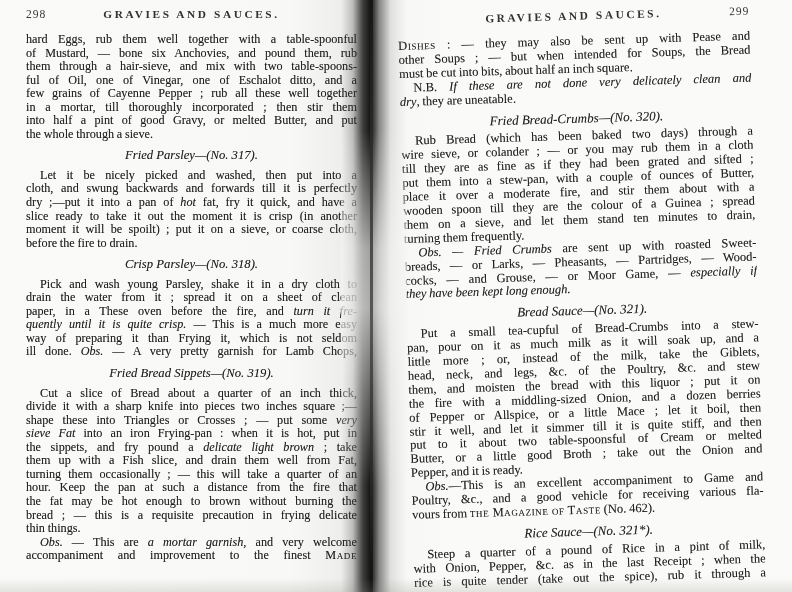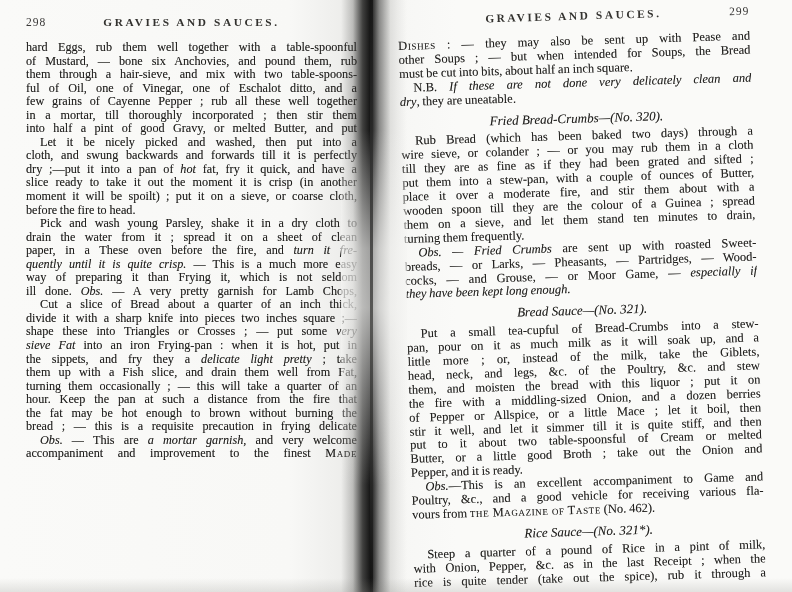--- a/index.html
+++ b/index.html
@@ -13,21 +13,21 @@
   .page { position:absolute; top:0; bottom:0; }
   .page.left {
     left:0; width:372px;
     background:linear-gradient(to right,#fafaf8 0%,#f8f8f6 78%,#ececea 94%,#d9d9d6 100%);
   }
   .page.right {
     left:372px; right:0;
     background:linear-gradient(to right,#e8e8e6 0%,#f7f7f5 6%,#fafaf8 20%,#fafaf8 100%);
   }
   .content-wrap { position:absolute; }
-  .page.left .content-wrap { left:26px; top:10px; width:331px; }
+  .page.left .content-wrap { left:26px; top:2px; width:331px; }
   .page.right .content-wrap {
     left:34px; top:8px; width:352px;
     transform:rotate(-1.7deg); transform-origin:30px 300px;
   }
   .pg-header { display:flex; align-items:baseline; margin-bottom:13px; margin-top:6px; }
   .pagenum { width:44px; font-size:11.5px; letter-spacing:1px; color:#3a3938; }
   .pagenum.r { text-align:right; }
   .running-head {
     flex:1; text-align:center; font-size:11.3px; font-weight:bold;
     letter-spacing:2.6px; color:#33322f;
@@ -96,42 +96,47 @@
         <span class="pagenum r"></span>
       </div>
       <div class="content" id="left-content">
           <div class="line"><span>hard Eggs, rub them well together with a table-spoonful</span></div>
           <div class="line"><span>of Mustard, — bone six Anchovies, and pound them, rub</span></div>
           <div class="line"><span>them through a hair-sieve, and mix with two table-spoons-</span></div>
           <div class="line"><span>ful of Oil, one of Vinegar, one of Eschalot ditto, and a</span></div>
           <div class="line"><span>few grains of Cayenne Pepper ; rub all these well together</span></div>
           <div class="line"><span>in a mortar, till thoroughly incorporated ; then stir them</span></div>
           <div class="line"><span>into half a pint of good Gravy, or melted Butter, and put</span></div>
+          <div class="line last"><span>the whole through a sieve.</span></div>
+          <div class="heading">Fried Parsley—(No. 317).</div>
           <div class="line indent"><span>Let it be nicely picked and washed, then put into a</span></div>
           <div class="line"><span>cloth, and swung backwards and forwards till it is perfectly</span></div>
           <div class="line"><span>dry ;—put it into a pan of </span><span class="it">hot</span><span> fat, fry it quick, and have a</span></div>
           <div class="line"><span>slice ready to take it out the moment it is crisp (in another</span></div>
           <div class="line"><span>moment it will be spoilt) ; put it on a sieve, or coarse cloth,</span></div>
-          <div class="line last"><span>before the fire to head.</span></div>
+          <div class="line last"><span>before the fire to drain.</span></div>
+          <div class="heading">Crisp Parsley—(No. 318).</div>
           <div class="line indent"><span>Pick and wash young Parsley, shake it in a dry cloth to</span></div>
           <div class="line"><span>drain the water from it ; spread it on a sheet of clean</span></div>
           <div class="line"><span>paper, in a These oven before the fire, and </span><span class="it">turn it fre-</span></div>
           <div class="line"><span class="it">quently until it is quite crisp.</span><span> — This is a much more easy</span></div>
           <div class="line"><span>way of preparing it than Frying it, which is not seldom</span></div>
           <div class="line"><span>ill done.  </span><span class="it">Obs.</span><span> — A very pretty garnish for Lamb Chops,</span></div>
+          <div class="heading">Fried Bread Sippets—(No. 319).</div>
           <div class="line indent"><span>Cut a slice of Bread about a quarter of an inch thick,</span></div>
           <div class="line"><span>divide it with a sharp knife into pieces two inches square ;—</span></div>
           <div class="line"><span>shape these into Triangles or Crosses ; — put some </span><span class="it">very</span></div>
           <div class="line"><span class="it">sieve Fat</span><span> into an iron Frying-pan : when it is hot, put in</span></div>
-          <div class="line"><span>the sippets, and fry they a </span><span class="it">delicate light pretty</span><span> ; take</span></div>
+          <div class="line"><span>the sippets, and fry pound a </span><span class="it">delicate light brown</span><span> ; take</span></div>
           <div class="line"><span>them up with a Fish slice, and drain them well from Fat,</span></div>
           <div class="line"><span>turning them occasionally ; — this will take a quarter of an</span></div>
           <div class="line"><span>hour.  Keep the pan at such a distance from the fire that</span></div>
           <div class="line"><span>the fat may be hot enough to brown without burning the</span></div>
           <div class="line"><span>bread ; — this is a requisite precaution in frying delicate</span></div>
+          <div class="line last"><span>thin things.</span></div>
           <div class="line indent"><span class="it">Obs.</span><span> — This are </span><span class="it">a mortar garnish</span><span>, and very welcome</span></div>
           <div class="line"><span>accompaniment and improvement to the finest </span><span class="sc">Made</span></div>
         </div>
     </div>
   </div>
 
   <div class="page right">
     <div class="content-wrap">
       <div class="pg-header">
         <span class="pagenum"></span>

